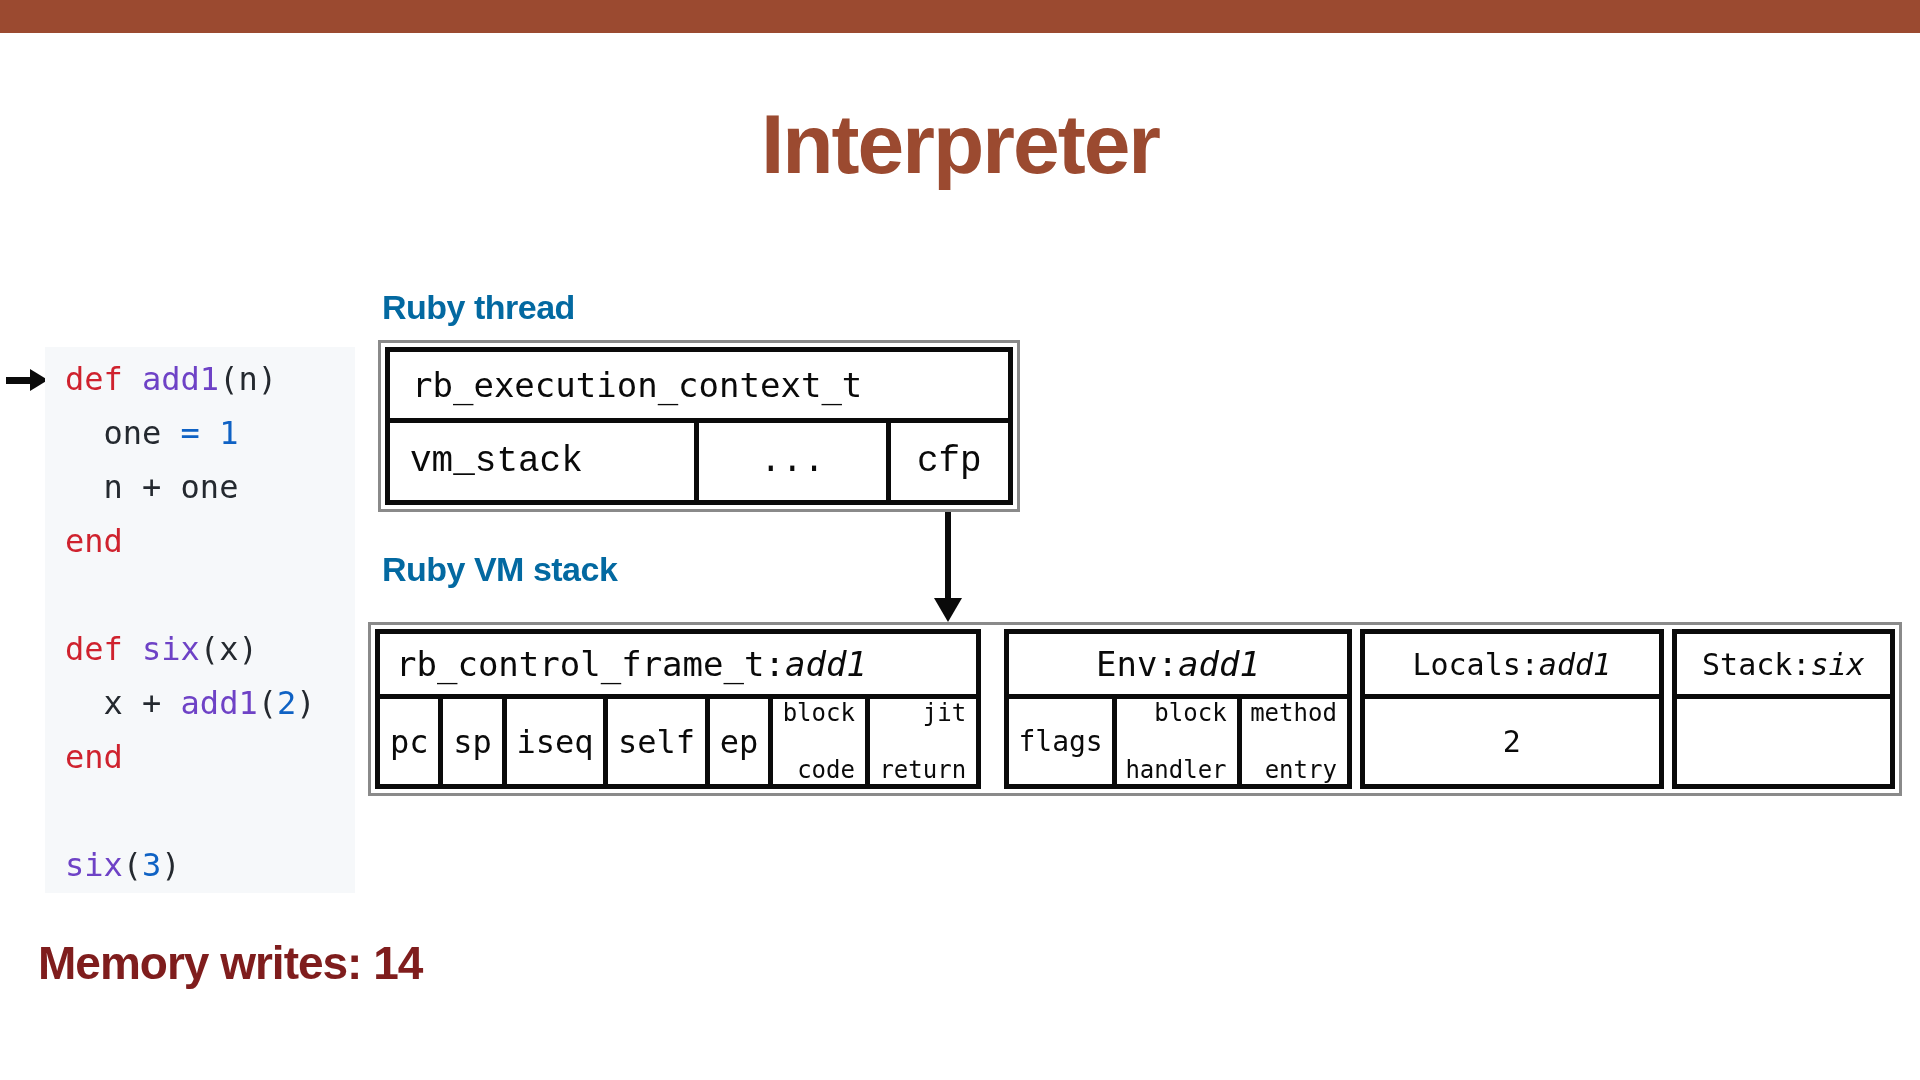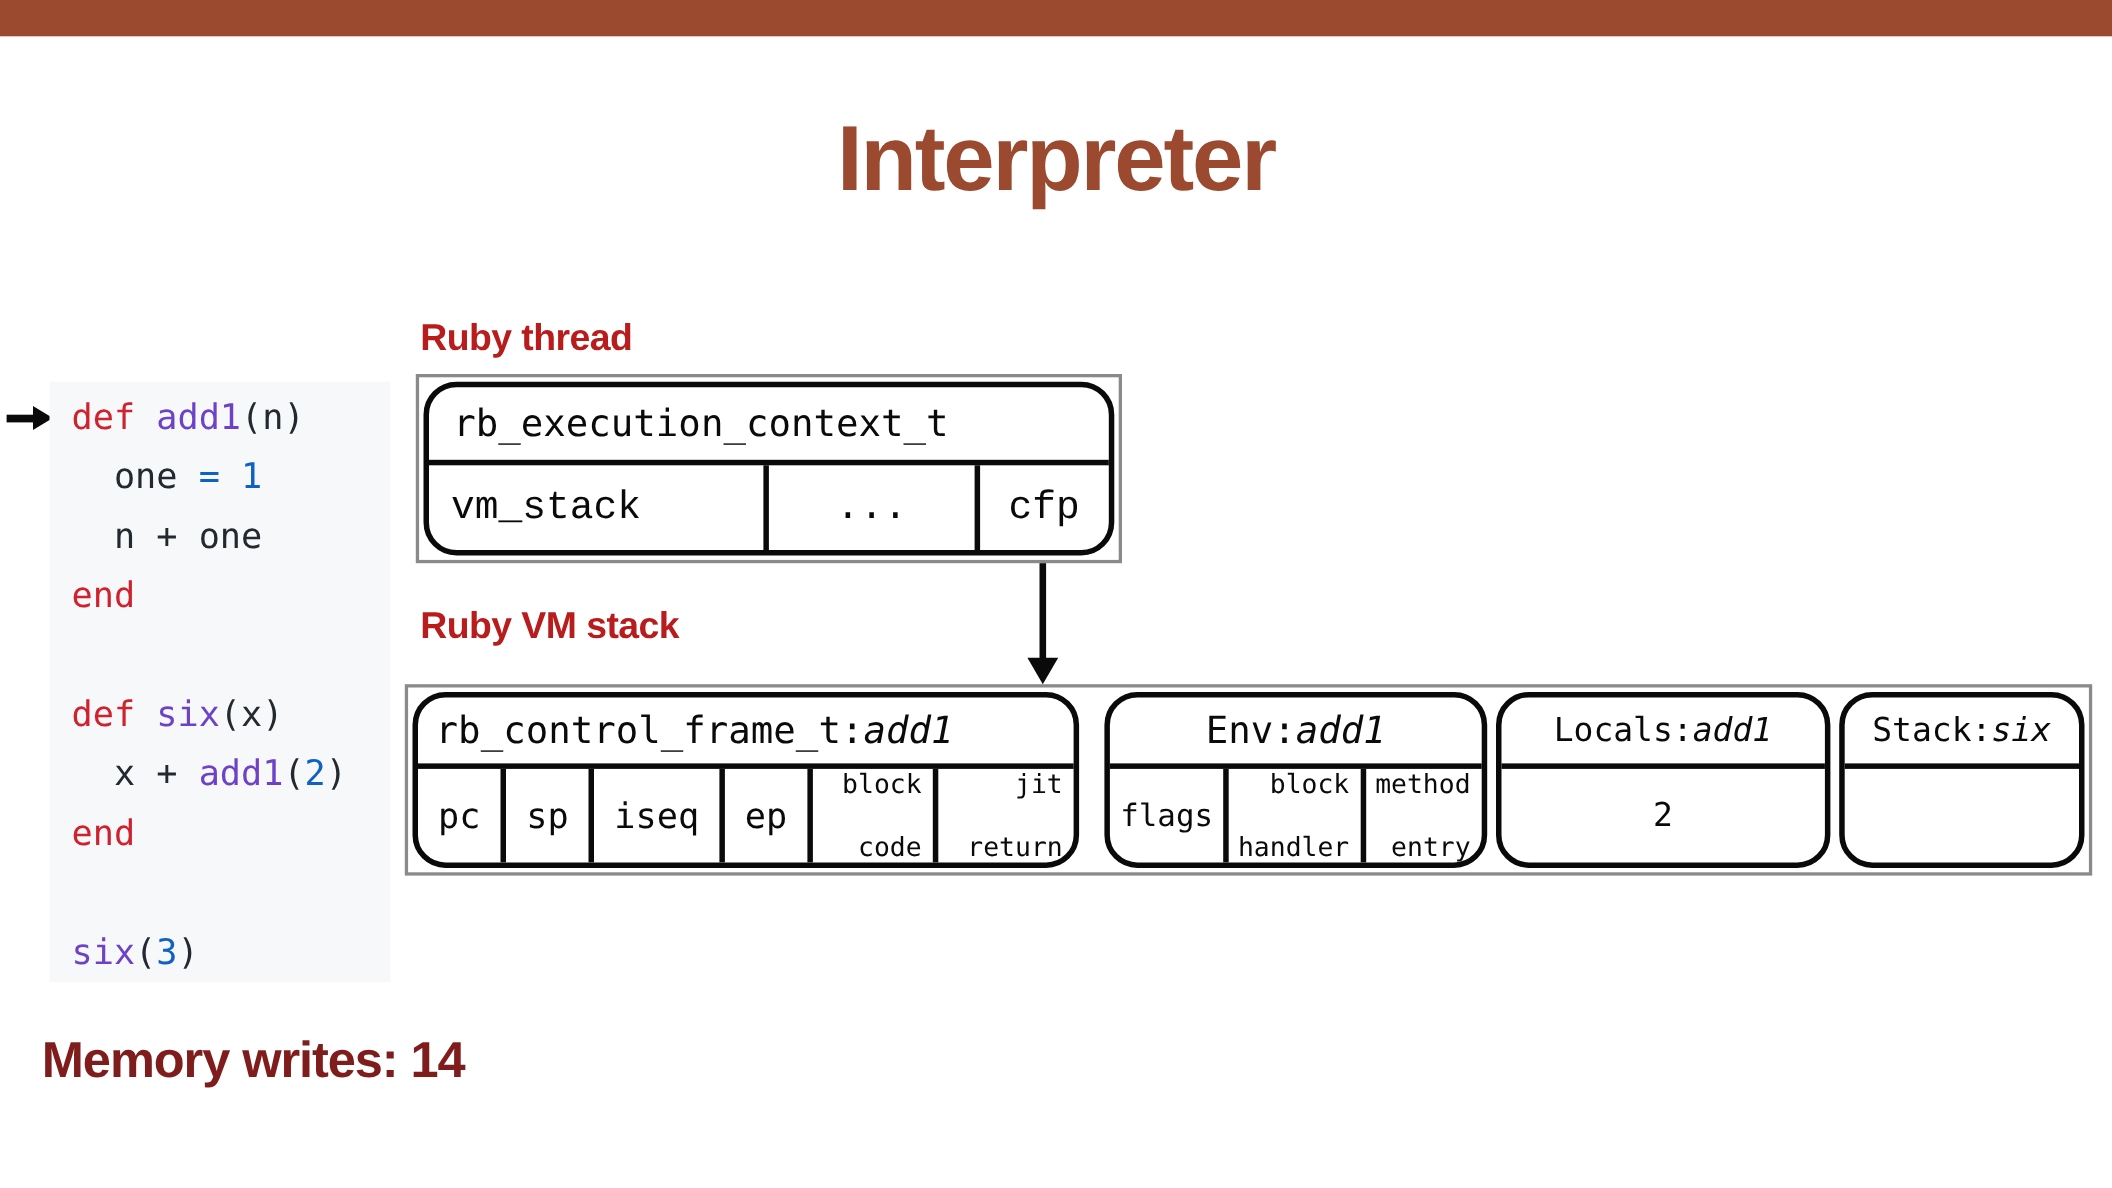--- a/index.html
+++ b/index.html
@@ -17,28 +17,28 @@
           padding:5px 0 0 20px;box-sizing:border-box;}
   .code-line{font-family:"DejaVu Sans Mono",monospace;font-size:32px;height:54px;
              line-height:54px;white-space:pre;color:#24292f;}
 
   
   .ptr-line{left:6px;top:377px;width:26px;height:7px;background:#0a0a0a;}
   .ptr-head{left:30px;top:369px;width:0;height:0;border-top:11px solid transparent;
             border-bottom:11px solid transparent;border-left:18px solid #0a0a0a;}
 
   
-  .seclabel{font-size:34px;font-weight:800;color:#b91c1c;letter-spacing:-0.5px;}
+  .seclabel{font-size:34px;font-weight:800;color:#0369a1;letter-spacing:-0.5px;}
   .lbl-thread{left:382px;top:288px;}
   .lbl-vm{left:382px;top:550px;}
   .memory{left:38px;top:936px;font-size:46px;font-weight:800;color:#7f1d1d;letter-spacing:-1px;}
 
   
   .outer{border:3px solid #8a8a8a;background:#ffffff;padding:4px;box-sizing:border-box;}
-  .mono{font-family:"DejaVu Sans Mono",monospace;color:#0a0a0a;border-radius:30px;}
+  .mono{font-family:"DejaVu Sans Mono",monospace;color:#0a0a0a;}
   .thread-box{left:378px;top:340px;width:642px;height:172px;}
   .thread-inner{border:5px solid #0a0a0a;height:100%;box-sizing:border-box;
                 display:flex;flex-direction:column;background:#fff;}
   .thread-hdr{height:66px;border-bottom:5px solid #0a0a0a;display:flex;align-items:center;
               padding-left:22px;font-size:34px;}
   .thread-row{flex:1;display:flex;min-height:0;}
   .tcell{border-right:5px solid #0a0a0a;display:flex;align-items:center;
          justify-content:center;font-size:36px;white-space:nowrap;overflow:hidden;font-family:Liberation Mono, monospace;}
   .tcell:first-child{flex:0 0 46%;justify-content:flex-start;padding-left:20px;}
   .tcell:nth-child(2){flex:1;}
@@ -125,20 +125,23 @@
         <div class="vcell one">
           <div>pc</div>
         </div>
         <div class="vcell one">
           <div>sp</div>
         </div>
         <div class="vcell one">
           <div>iseq</div>
         </div>
         <div class="vcell one">
+          <div>self</div>
+        </div>
+        <div class="vcell one">
           <div>ep</div>
         </div>
         <div class="vcell two">
           <div>block</div>
           <div>code</div>
         </div>
         <div class="vcell two">
           <div>jit</div>
           <div>return</div>
         </div>

